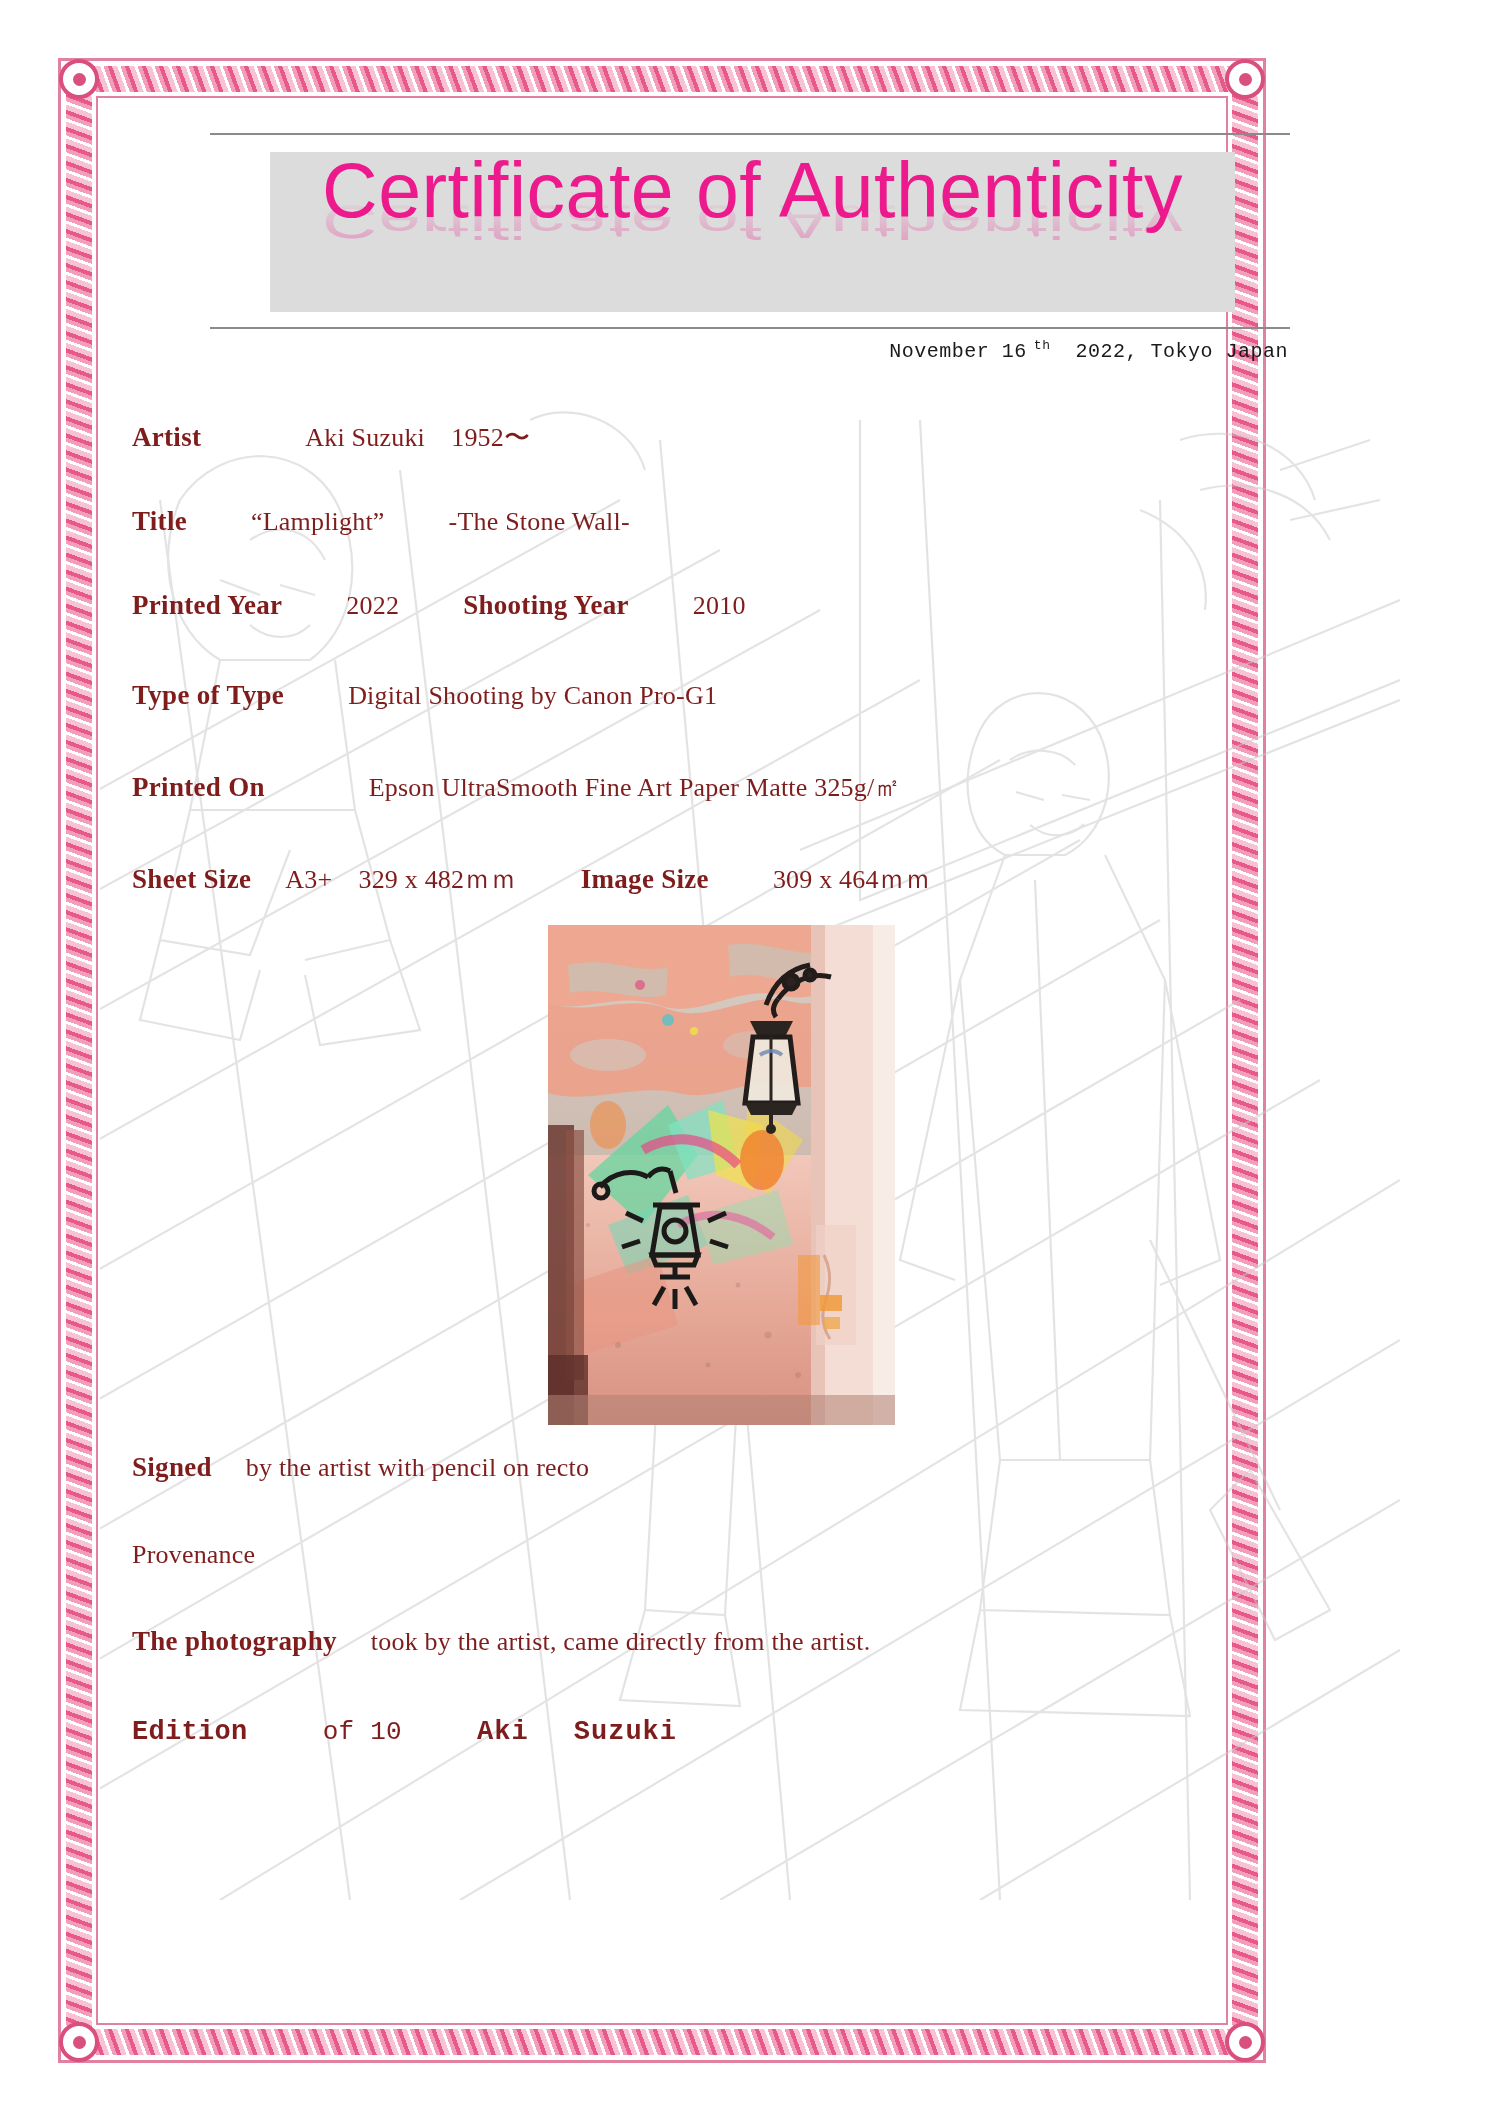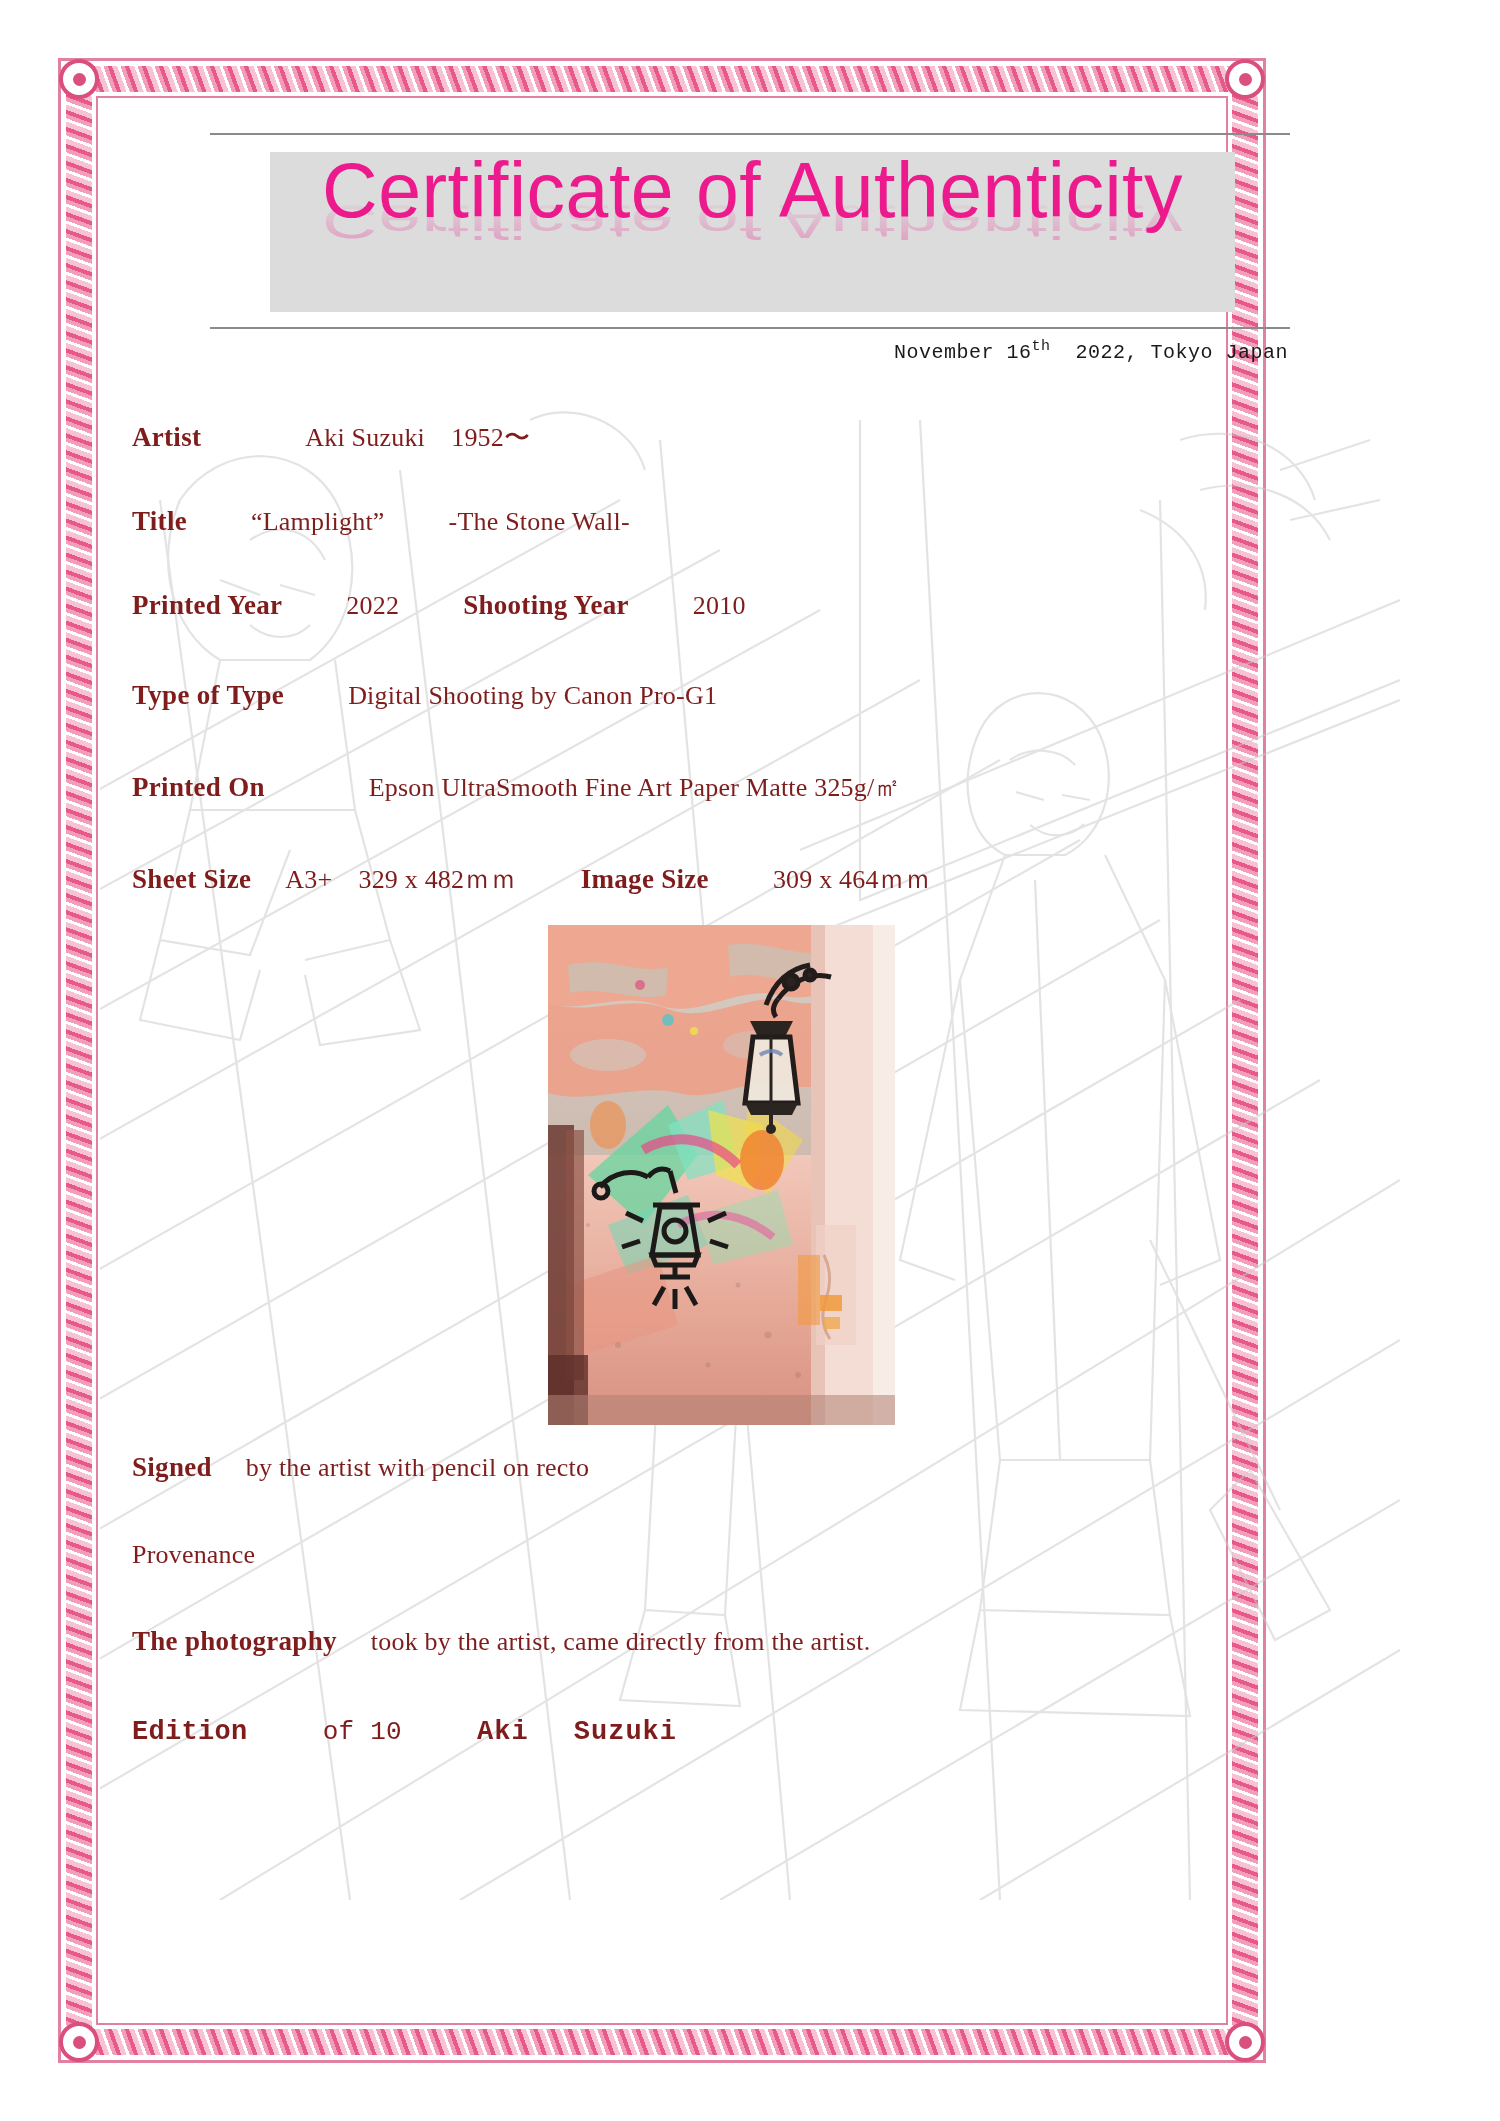--- a/index.html
+++ b/index.html
@@ -157,22 +157,23 @@
   .date-line {
     position: absolute;
     right: 92px; top: 218px;
     font-family: "Liberation Mono", monospace;
     font-size: 20px;
     color: #1a1a1a;
     letter-spacing: 0.5px;
     white-space: nowrap;
   }
   .date-line sup {
-    font-size: 15px;
+    font-size: 13px;
     vertical-align: super;
+    margin-left: 7px;
   }
 
   .row {
     position: absolute;
     left: 12px;
     width: 1260px;
     text-align: left;
     color: #7f1d1d;
     white-space: nowrap;
   }

